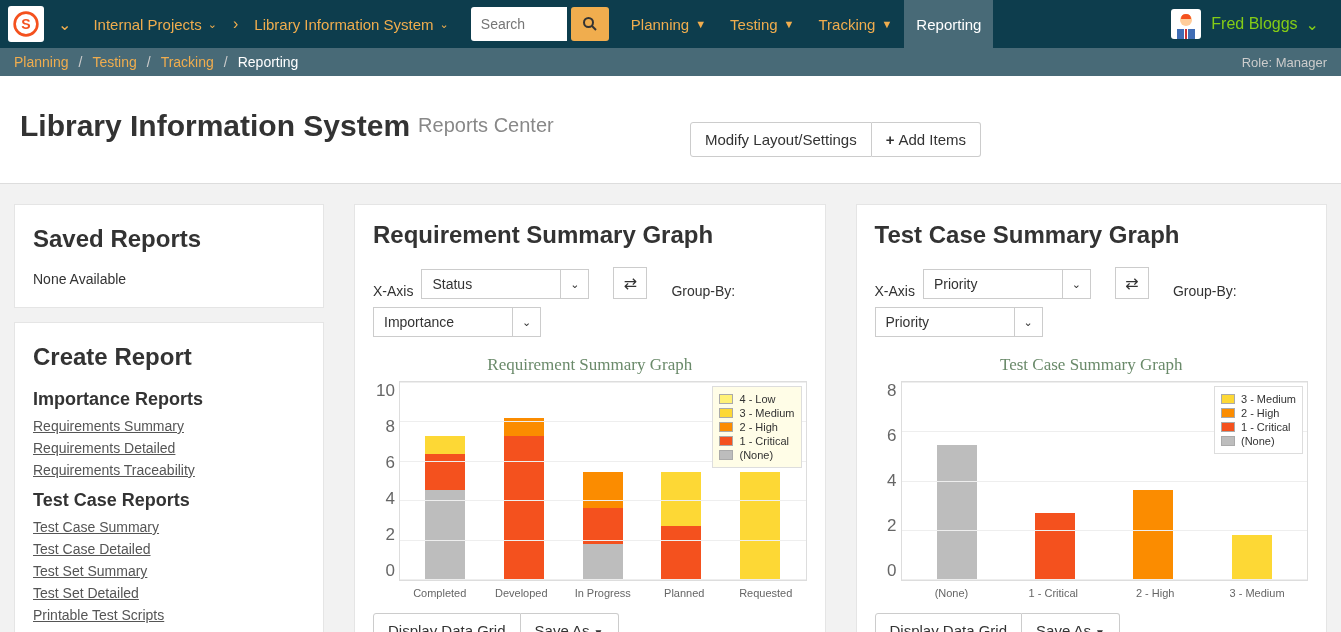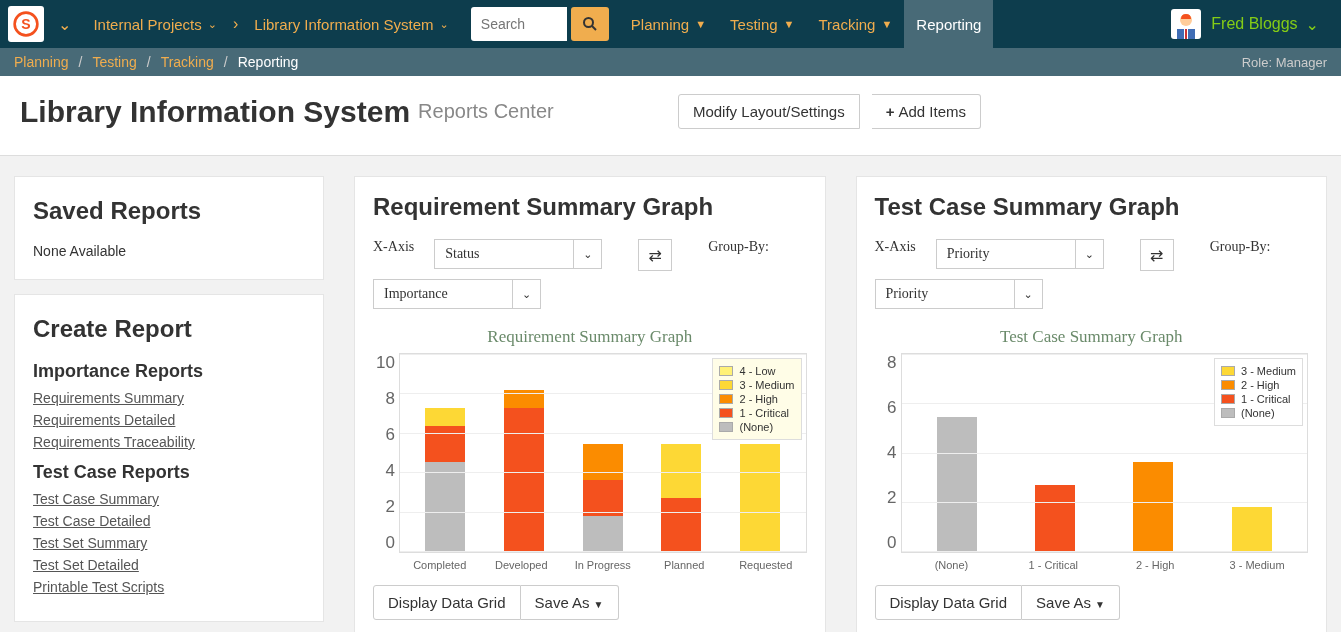--- a/index.html
+++ b/index.html
@@ -25,41 +25,41 @@
   .crumbbar { background: #486a77; height: 28px; display: flex; align-items: center; padding: 0 14px; font-size: 14px; }
   .crumbbar a { color: #f0ad4e; text-decoration: none; cursor: pointer; }
   .crumbbar .sep { color: #ccc; padding: 0 10px; }
   .crumbbar .current { color: #fff; }
   .role { margin-left: auto; color: #ccc; font-size: 13px; }
   
   
   .pageheader { background: #fff; padding: 18px 20px 26px; border-bottom: 1px solid #ddd; display: flex; align-items: center; }
   .pagetitle { font-size: 30px; font-weight: 600; color: #333; }
   .pagesub { font-size: 20px; color: #888; margin-left: 8px; font-weight: 400; }
-  .hdrbtns { margin-left: auto; display: flex; gap: 12px; margin-right:340px; }
+  .hdrbtns { margin-left: auto; display: flex; gap: 0; margin-right:340px;margin-top:28px; }
   .btn { background: #fff; border: 1px solid #ccc; padding: 8px 14px; font-size: 15px; cursor: pointer; color: #333; }
   .btn:first-child { border-radius: 3px 0 0 3px; }
   .btn:last-child { border-radius: 0 3px 3px 0; border-left: none; }
   .btn .plus { font-weight: bold; margin-right: 4px; }
   
   
   .main { display: flex; padding: 20px 14px; gap: 30px; }
   .sidebar { width: 310px; display: flex; flex-direction: column; gap: 14px; }
   .card { background: #fff; border: 1px solid #e5e5e5; padding: 20px 18px; }
   .card h2 { font-size: 24px; color: #333; margin-bottom: 18px; font-weight: 600; }
   .card .none { font-size: 14px; color: #333; }
   .card h3 { font-size: 18px; color: #333; margin: 12px 0 8px; font-weight: 600; }
   .card h3:first-of-type { margin-top: 0; }
   .report-link { display: block; font-size: 14px; color: #555; text-decoration: underline; margin: 6px 0; cursor: pointer; }
   
   .content { flex: 1; display: flex; gap: 30px; }
   .graphcard { background: #fff; border: 1px solid #e5e5e5; padding: 16px 18px; flex: 1; }
   .graphcard h2 { font-size: 24px; color: #333; margin-bottom: 18px; font-weight:600; }
   
-  .ctrlrow { display: flex; align-items: flex-start; gap: 20px; margin-bottom: 8px; font-family: Liberation Serif, serif; }
+  .ctrlrow { display: flex; align-items: flex-end; gap: 8px; margin-bottom: 8px; }
   .ctrl-label { font-size: 14px; color: #333; }
   .select { display: flex; }
   .select-body { border: 1px solid #ccc; padding: 6px 10px; font-size: 14px; min-width: 140px; background:#fff; }
   .select-caret { border: 1px solid #ccc; border-left: none; width: 28px; display: flex; align-items: center; justify-content: center; font-size: 11px; cursor:pointer; background:#fff;}
   .swapbtn { border: 1px solid #ccc; width: 34px; height: 32px; display: flex; align-items: center; justify-content: center; cursor: pointer; background:#fff; margin: 0 16px;}
   
   .chartzone { margin-top: 18px; }
   .charttitle { text-align: center; font-size: 17px; color: #6a8a6a; margin-bottom: 6px; font-family: Georgia, serif; }
   .chartbox { position: relative; height: 200px; display: flex; }
   .yaxis { width: 26px; display: flex; flex-direction: column; justify-content: space-between; align-items: flex-end; font-size: 17px; color: #666; padding-right:4px;}

